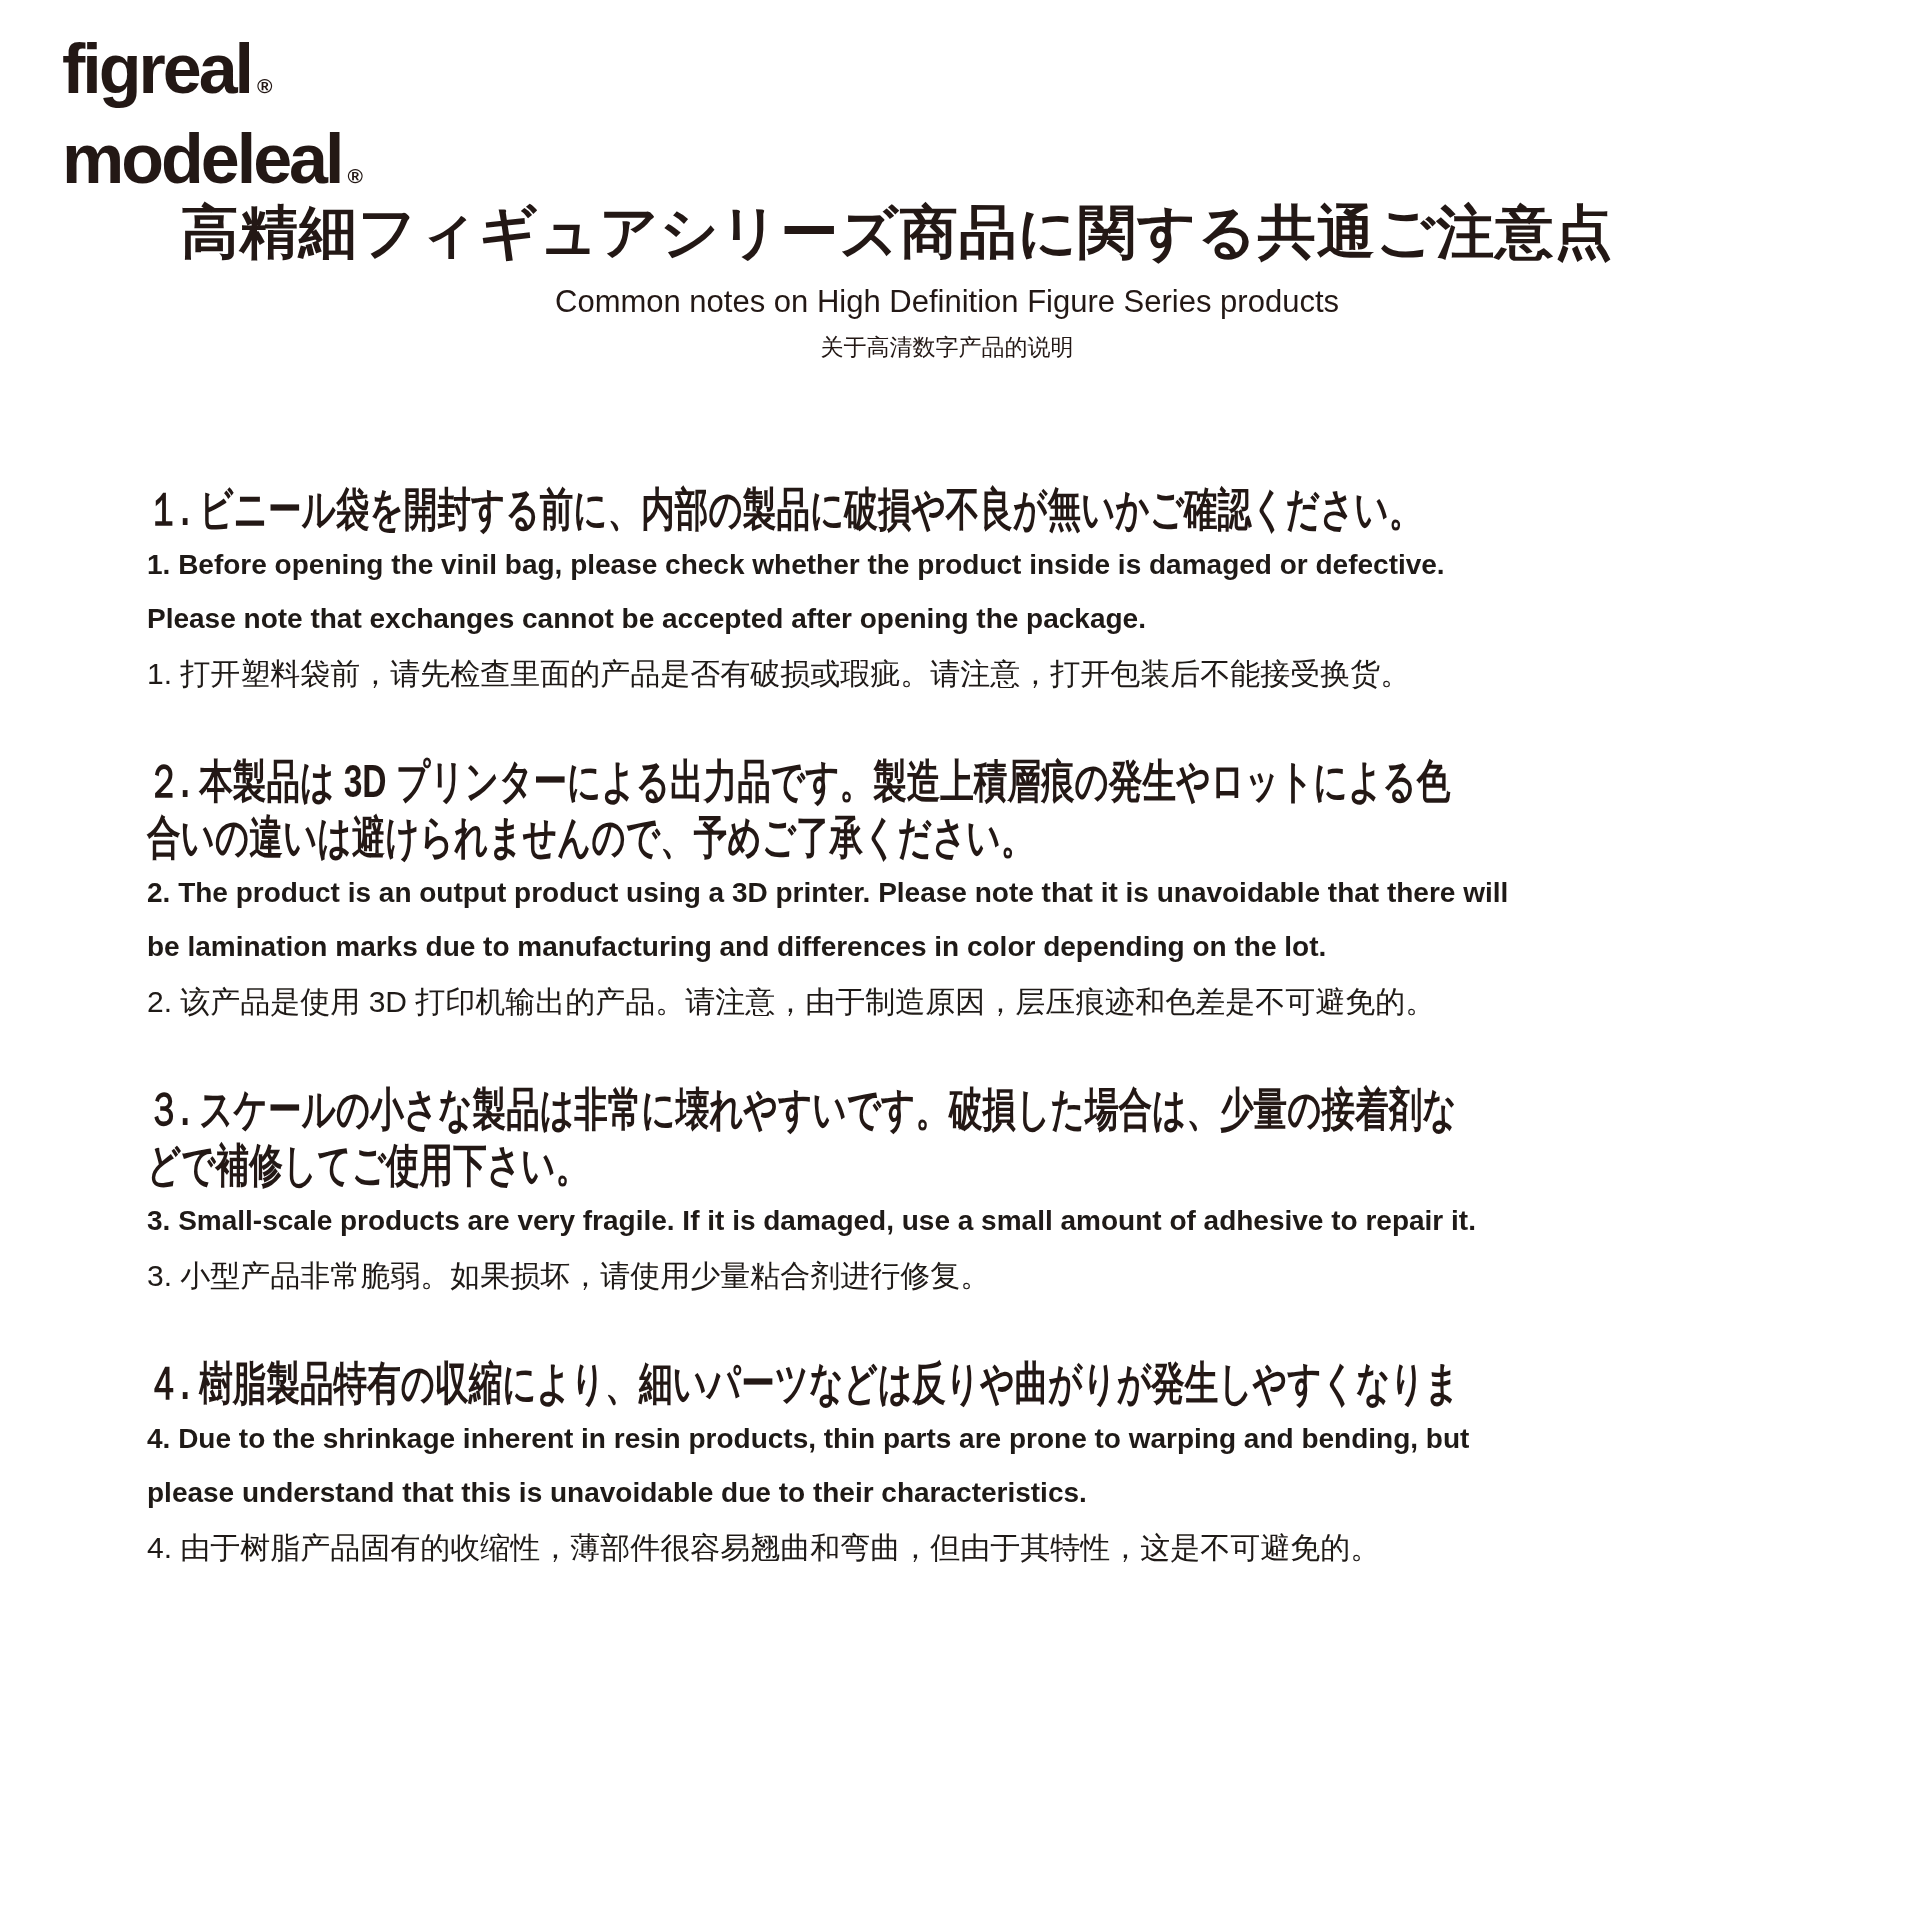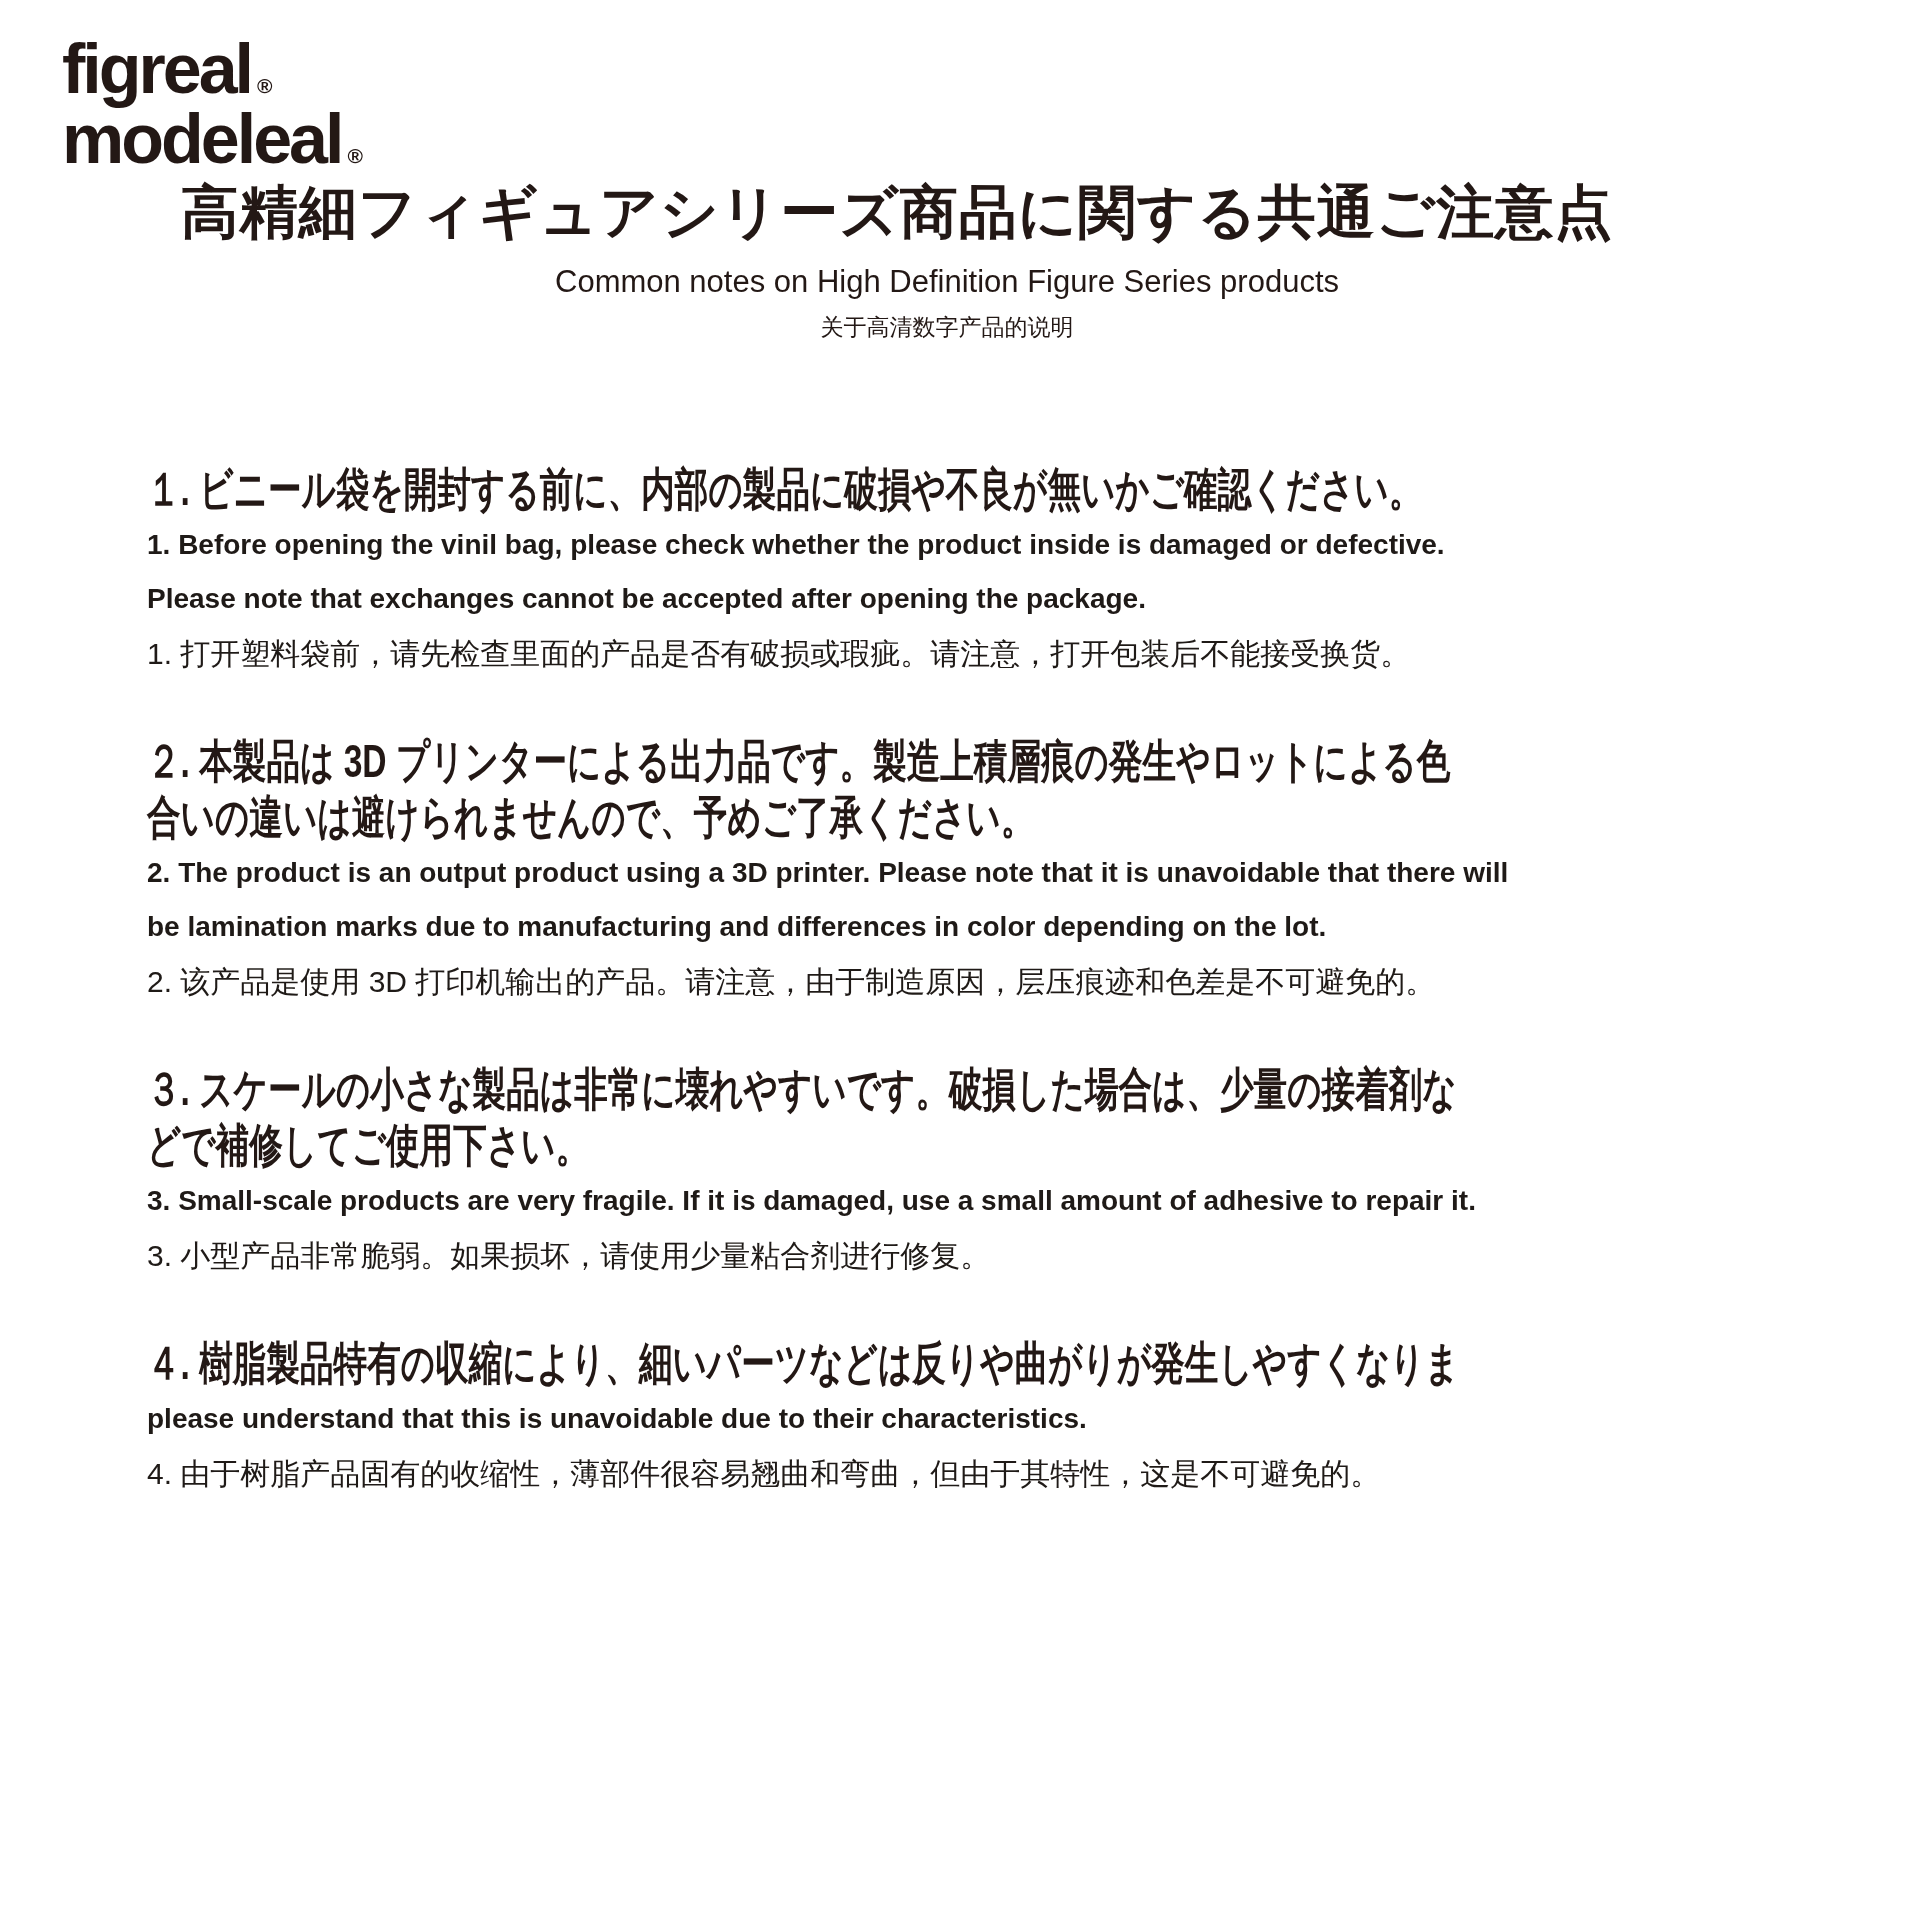--- a/index.html
+++ b/index.html
@@ -19,21 +19,21 @@
   
   .logo {
     margin:34px 0 0 62px;
     font-weight:800;
     font-size:70px;
     line-height:1.0;
     letter-spacing:-3px;
     color:#231815;
   }
   .logo-line { white-space:nowrap; }
-  .logo-line + .logo-line { margin-top:0; }
+  .logo-line + .logo-line { margin-top:20px; }
   .reg {
     display:inline-block;
     font-size:21px;
     font-weight:700;
     letter-spacing:0;
     margin-left:6px;
     vertical-align:baseline;
   }
   
   .header { text-align:center; }
@@ -131,18 +131,19 @@
         <div class="jp-row"><span class="jp-line">どで補修してご使用下さい。</span></div>
       </div>
       <div class="en-line">3. Small-scale products are very fragile. If it is damaged, use a small amount of adhesive to repair it.</div>
       <div class="cn-line">3. 小型产品非常脆弱。如果损坏，请使用少量粘合剂进行修复。</div>
     </div>
 
     <div class="section">
       <div class="jp-block">
         <div class="jp-row"><span class="jp-line">４. 樹脂製品特有の収縮により、細いパーツなどは反りや曲がりが発生しやすくなりま</span></div>
       </div>
+      <div class="en-line">4. Due to the shrinkage inherent in resin products, thin parts are prone to warping and bending, but</div>
       <div class="en-line">please understand that this is unavoidable due to their characteristics.</div>
       <div class="cn-line">4. 由于树脂产品固有的收缩性，薄部件很容易翘曲和弯曲，但由于其特性，这是不可避免的。</div>
     </div>
 
   </div>
 </div>
 
 </body></html>

